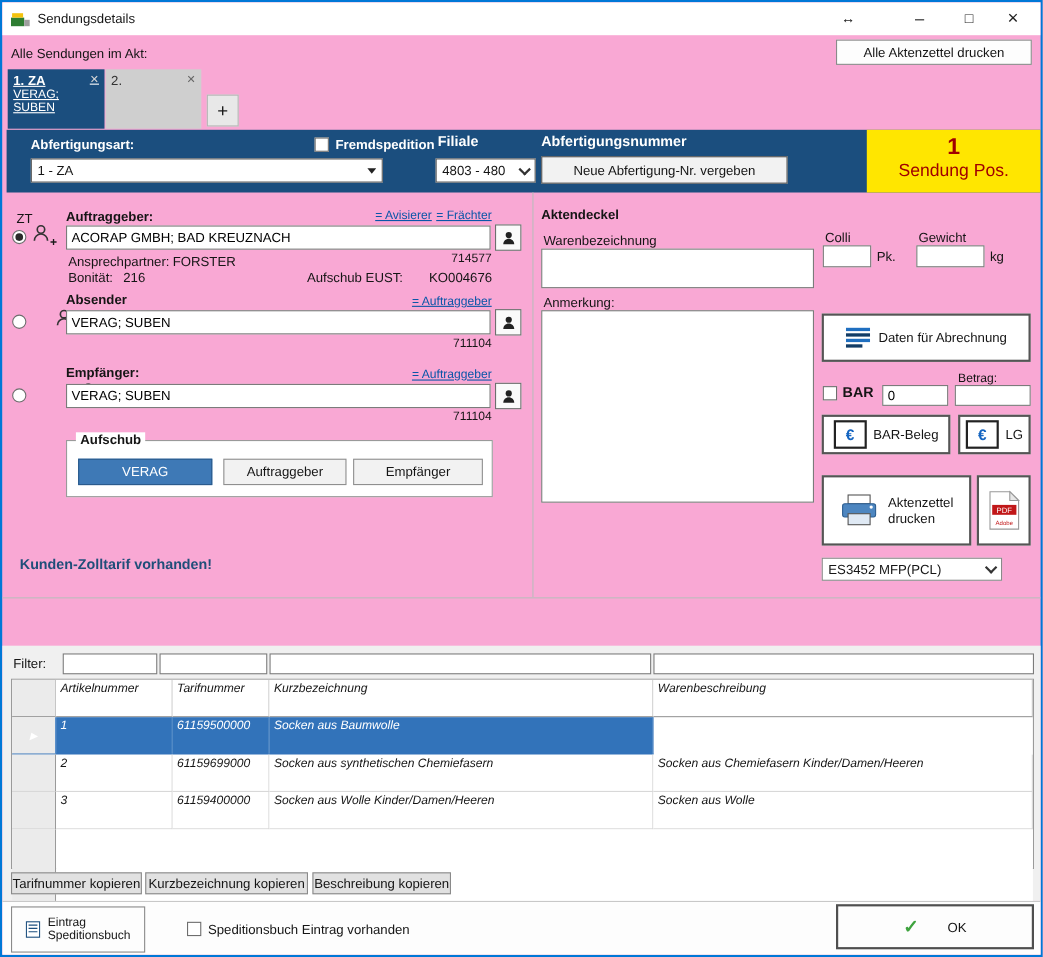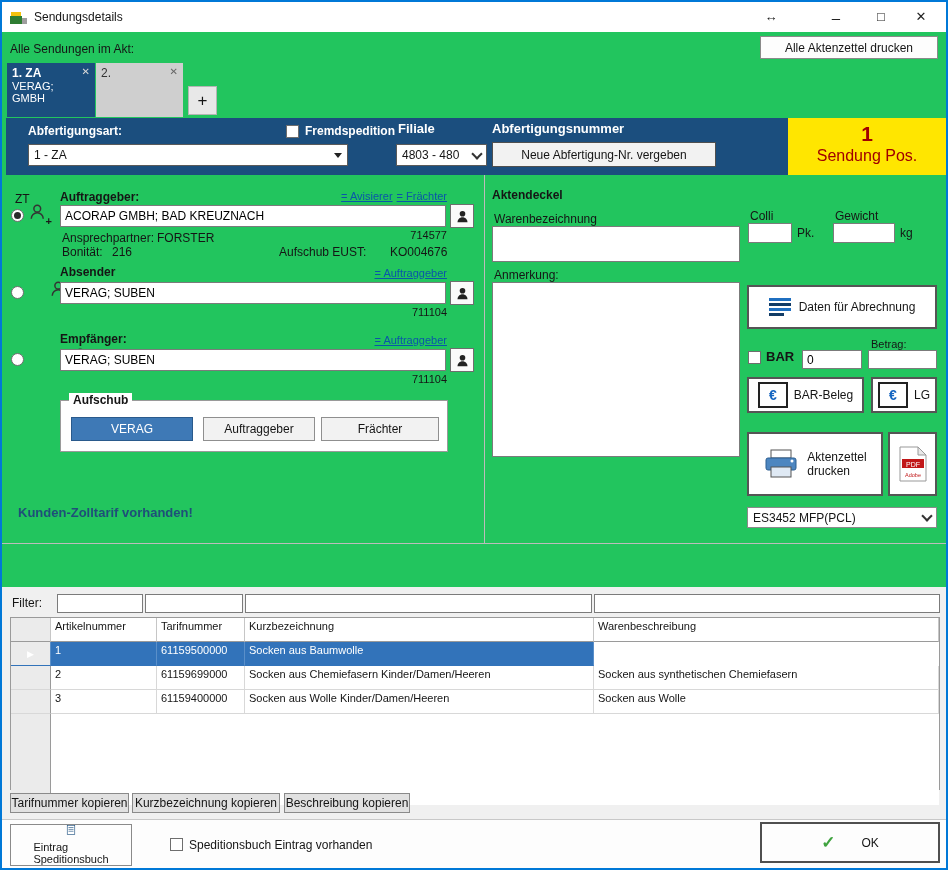--- a/index.html
+++ b/index.html
@@ -1,17 +1,17 @@
 <!DOCTYPE html>
 <html><head>
 <meta charset="utf-8">
 <style>
   html,body{margin:0;padding:0;background:#d9d9d9;}
   .win{position:relative;width:948px;height:870px;box-sizing:border-box;border:2px solid #0078d7;
-       background:#22c55e;font-family:"Liberation Sans",sans-serif;font-size:12px;color:#151515;overflow:hidden;}
+       background:#f9a8d4;font-family:"Liberation Sans",sans-serif;font-size:12px;color:#151515;overflow:hidden;}
   .a{position:absolute;box-sizing:border-box;}
   .b{font-weight:bold;}
   .white{color:#fff;}
   .sm{font-size:11px;}
   .inp{border:1px solid #7b7b7b;background:#fff;font:12px "Liberation Sans",sans-serif;padding:1px 4px;box-sizing:border-box;}
   .btn{background:#fdfdfd;border:1px solid #8a8a8a;font:12px "Liberation Sans",sans-serif;display:flex;
        align-items:center;justify-content:center;box-sizing:border-box;cursor:default;}
   .btn2{border:2px solid #555;background:#fff;}
   .lnk{color:#0a56a8;text-decoration:underline;font-size:11px;cursor:pointer;white-space:nowrap;}
   .cb{width:13px;height:13px;background:#fff;border:1px solid #6e6e6e;box-sizing:border-box;display:inline-block;}
@@ -24,21 +24,21 @@
   .bsel{background:#fff;border:1px solid #5a5a5a;display:flex;align-items:center;justify-content:space-between;
         padding:0 5px;box-sizing:border-box;font-size:12px;overflow:hidden;white-space:nowrap;}
   .person-plus{position:relative;display:inline-block;}
   .person-plus .plus{position:absolute;right:-5px;bottom:-3px;font-size:11px;font-weight:bold;color:#1a1a1a;}
   .pbtn{width:24px;height:24px;border:1px solid #6e6e6e;background:#fafafa;display:flex;align-items:center;justify-content:center;}
   .group{border:1px solid #9a9a9a;background:#fff;}
   .group>.legend{position:absolute;top:-8px;left:8px;background:#fff;padding:0 4px;font-weight:bold;}
   .aufb{position:absolute;height:24px;border:1px solid #8f8f8f;background:#f2f2f2;font-size:12px;display:flex;
         align-items:center;justify-content:center;box-sizing:border-box;}
   .aufb.active{background:#3e79b6;color:#fff;border-color:#2a5a8c;}
-  .trow{display:grid;grid-template-columns:40px 106px 88px 349px 1fr;height:24px;box-sizing:border-box;}
+  .trow{display:grid;grid-template-columns:40px 106px 88px 349px 1fr;height:34px;box-sizing:border-box;font-style:italic;}
   .tc{padding:2px 4px;font-size:11px;border-right:1px solid #d8d8d8;border-bottom:1px solid #d8d8d8;
       white-space:nowrap;overflow:hidden;box-sizing:border-box;background:#fff;}
   .th .tc{border-bottom:1px solid #9a9a9a;border-right:1px solid #c6c6c6;}
   .sel-cell{background:#ebebeb !important;border-right:1px solid #9a9a9a;display:flex;align-items:center;
             justify-content:center;color:#111;}
   .row-sel .tc{background:#3273ba;color:#fff;border-right-color:#5a8fc9;border-bottom-color:#3273ba;}
   .euro-ico{width:26px;height:22px;border:2px solid #222;background:#fff;display:flex;align-items:center;
             justify-content:center;font-weight:bold;color:#1565c0;font-size:14px;}
   .ctrl{width:30px;text-align:center;font-size:13px;color:#222;cursor:default;}
 </style>
@@ -61,27 +61,27 @@
     <span class="a ctrl" style="right:95px;top:7px;font-size:15px;">–</span>
     <span class="a ctrl" style="right:50px;top:7px;">□</span>
     <span class="a ctrl" style="right:10px;top:7px;">✕</span>
   </div>
 
   
   <div class="a" style="left:8px;top:40px;">Alle Sendungen im Akt:</div>
   <div class="a btn" style="right:8px;top:34px;width:178px;height:23px;">Alle Aktenzettel drucken</div>
 
   
-  <div class="a navy white" style="left:5px;top:61px;width:88px;height:54px;padding:3px 5px;">
+  <div class="a navy white" style="left:5px;top:61px;width:88px;height:54px;padding:3px 5px;text-decoration:underline;">
     <div style="display:flex;justify-content:space-between;">
       <span class="b">1. ZA</span>
       <span style="color:#d8d8d8;font-size:10px;">✕</span>
     </div>
     <div class="sm">VERAG;</div>
-    <div class="sm">GMBH</div>
+    <div class="sm">SUBEN</div>
   </div>
   <div class="a" style="left:94px;top:61px;width:87px;height:54px;background:#cfcfcf;padding:3px 5px;color:#333;">
     <div style="display:flex;justify-content:space-between;">
       <span>2.</span>
       <span style="color:#666;font-size:10px;">✕</span>
     </div>
   </div>
   <div class="a btn" style="left:186px;top:84px;width:29px;height:29px;font-size:17px;background:#e8e8e8;border-color:#b5b5b5;">+</div>
 
   
@@ -176,21 +176,21 @@
         <circle cx="12" cy="7.5" r="4.5" fill="#222"></circle>
         <path d="M4 21c0-4.5 3.6-8 8-8s8 3.5 8 8z" fill="#222"></path>
       </svg>
   </div>
   <div class="a sm" style="left:345px;top:371px;width:100px;text-align:right;">711104</div>
 
   <div class="a group" style="left:58px;top:398px;width:388px;height:52px;">
     <span class="legend">Aufschub</span>
     <div class="aufb active" style="left:10px;top:16px;width:122px;">VERAG</div>
     <div class="aufb" style="left:142px;top:16px;width:112px;">Auftraggeber</div>
-    <div class="aufb" style="left:260px;top:16px;width:118px;">Frächter</div>
+    <div class="aufb" style="left:260px;top:16px;width:118px;">Empfänger</div>
   </div>
 
   <div class="a b" style="left:16px;top:503px;font-size:13px;color:#1f4e79;">Kunden-Zolltarif vorhanden!</div>
 
   
   <div class="a" style="left:482px;top:173px;width:1px;height:368px;background:#bcbcbc;"></div>
   <div class="a" style="left:0;top:541px;width:948px;height:1px;background:#bcbcbc;"></div>
 
   
   <span class="a b" style="left:490px;top:186px;">Aktendeckel</span>
@@ -247,21 +247,21 @@
   </div>
   <div class="a btn btn2" style="left:886px;top:430px;width:49px;height:64px;">
     <svg width="30" height="36" viewBox="0 0 30 36">
       <path d="M2 1h18l8 8v26H2z" fill="#fff" stroke="#999"></path>
       <path d="M20 1l8 8h-8z" fill="#e8e8e8" stroke="#999"></path>
       <rect x="4" y="13" width="22" height="9" fill="#c11718"></rect>
       <text x="15" y="20.5" font-size="7" fill="#fff" text-anchor="middle">PDF</text>
       <text x="15" y="31" font-size="5.5" fill="#c11718" text-anchor="middle">Adobe</text>
     </svg>
   </div>
-  <div class="a bsel" style="left:745px;top:505px;width:190px;height:21px;border-color:#8a8a8a;">
+  <div class="a bsel" style="left:745px;top:505px;width:164px;height:21px;border-color:#8a8a8a;">
     <span>ES3452 MFP(PCL)</span>
     <span class="chev"></span>
   </div>
 
   
   <div class="a" style="left:0;top:585px;width:948px;height:232px;background:#f0f0f0;"></div>
 
   
   <span class="a" style="left:10px;top:594px;">Filter:</span>
   <input class="a inp" style="left: 55px; top: 592px; width: 86px; height: 19px;">
@@ -281,22 +281,22 @@
     <div class="trow row-sel">
       <div class="tc sel-cell" style="font-size:9px;">▶</div>
       <div class="tc">1</div>
       <div class="tc">61159500000</div>
       <div class="tc">Socken aus Baumwolle</div>
     </div>
     <div class="trow">
       <div class="tc sel-cell"></div>
       <div class="tc">2</div>
       <div class="tc">61159699000</div>
+      <div class="tc">Socken aus synthetischen Chemiefasern</div>
       <div class="tc">Socken aus Chemiefasern Kinder/Damen/Heeren</div>
-      <div class="tc">Socken aus synthetischen Chemiefasern</div>
     </div>
     <div class="trow">
       <div class="tc sel-cell"></div>
       <div class="tc">3</div>
       <div class="tc">61159400000</div>
       <div class="tc">Socken aus Wolle Kinder/Damen/Heeren</div>
       <div class="tc">Socken aus Wolle</div>
     </div>
     <div style="display:grid;grid-template-columns:40px 1fr;height:91px;">
       <div class="sel-cell" style="border-bottom:none;"></div>
@@ -304,21 +304,21 @@
     </div>
   </div>
 
   
   <div class="a btn sm" style="left:8px;top:791px;width:119px;height:20px;background:#e1e1e1;">Tarifnummer kopieren</div>
   <div class="a btn sm" style="left:130px;top:791px;width:148px;height:20px;background:#e1e1e1;">Kurzbezeichnung kopieren</div>
   <div class="a btn sm" style="left:282px;top:791px;width:126px;height:20px;background:#e1e1e1;">Beschreibung kopieren</div>
 
   
   <div class="a" style="left:0;top:817px;width:948px;height:51px;background:#fdfdfd;border-top:1px solid #c8c8c8;"></div>
-  <div class="a btn" style="left:8px;top:822px;width:122px;height:42px;gap:6px;flex-direction:column;">
+  <div class="a btn" style="left:8px;top:822px;width:122px;height:42px;gap:6px;">
     <svg width="14" height="16" viewBox="0 0 14 16">
       <rect x="1" y="1" width="12" height="14" fill="#fff" stroke="#1b4e7e"></rect>
       <line x1="3" y1="4" x2="11" y2="4" stroke="#1b4e7e"></line>
         <line x1="3" y1="7" x2="11" y2="7" stroke="#1b4e7e"></line>
         <line x1="3" y1="10" x2="11" y2="10" stroke="#1b4e7e"></line>
     </svg>
     <span class="sm" style="text-align:left;">
       <span>Eintrag</span><br>
       <span>Speditionsbuch</span>
     </span>

